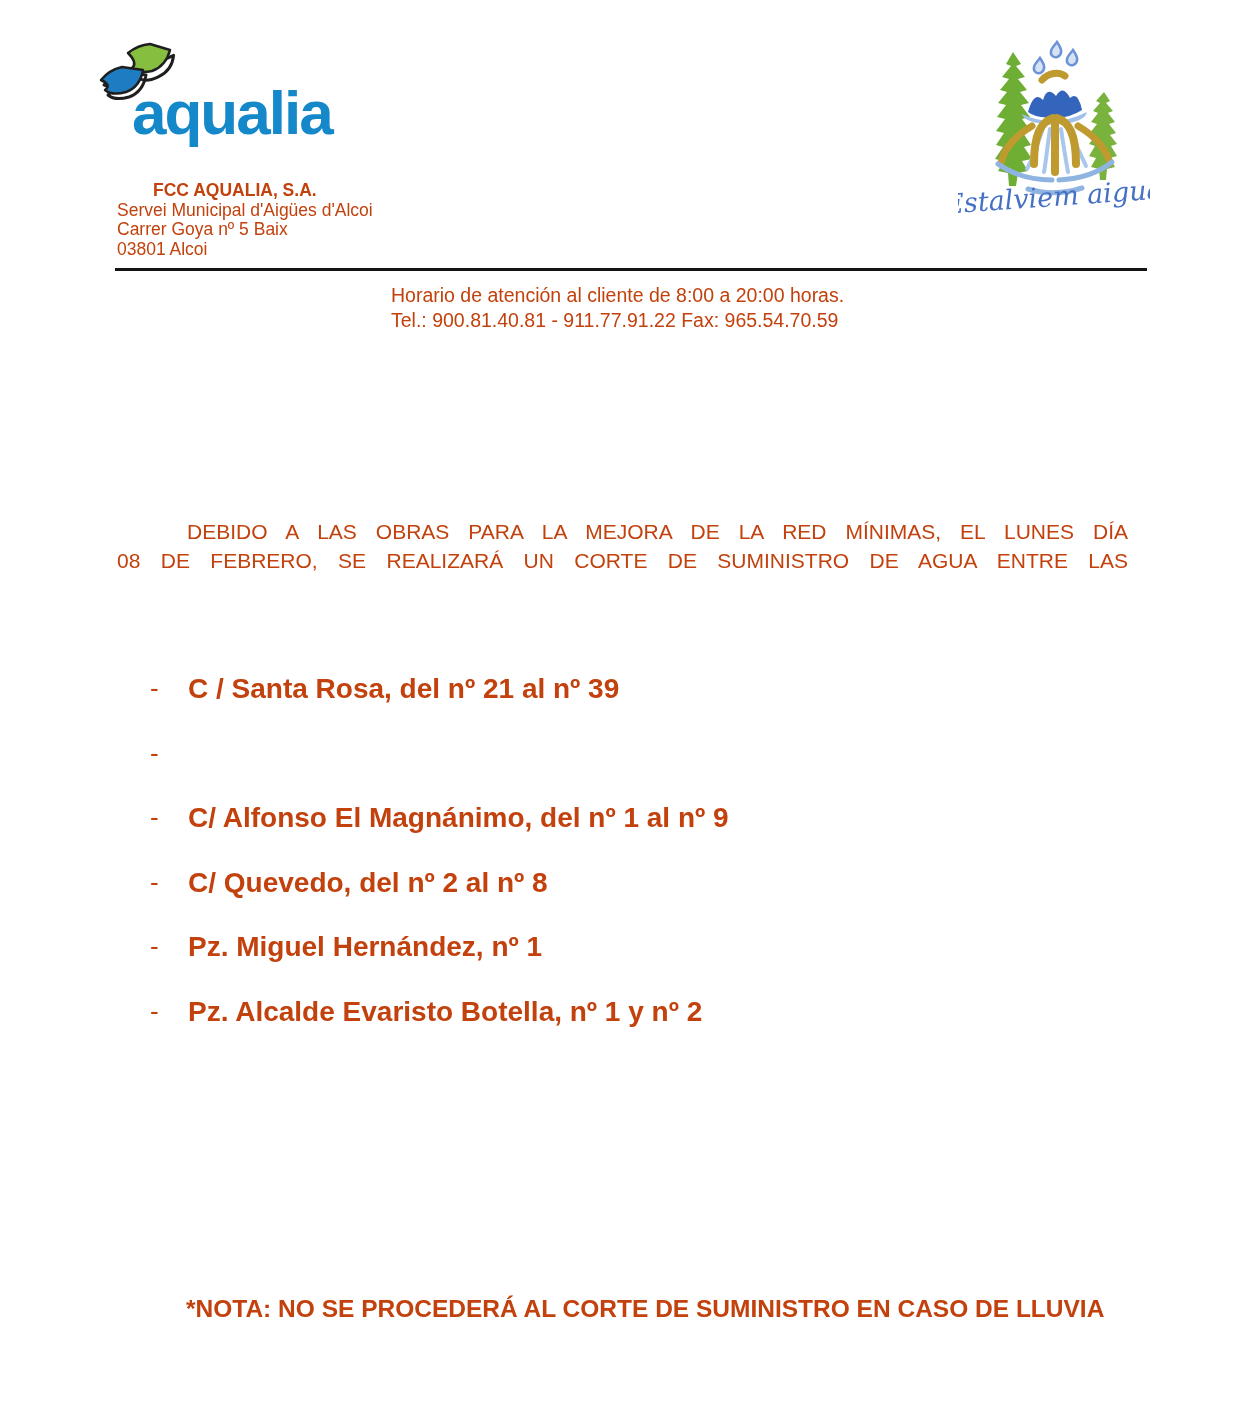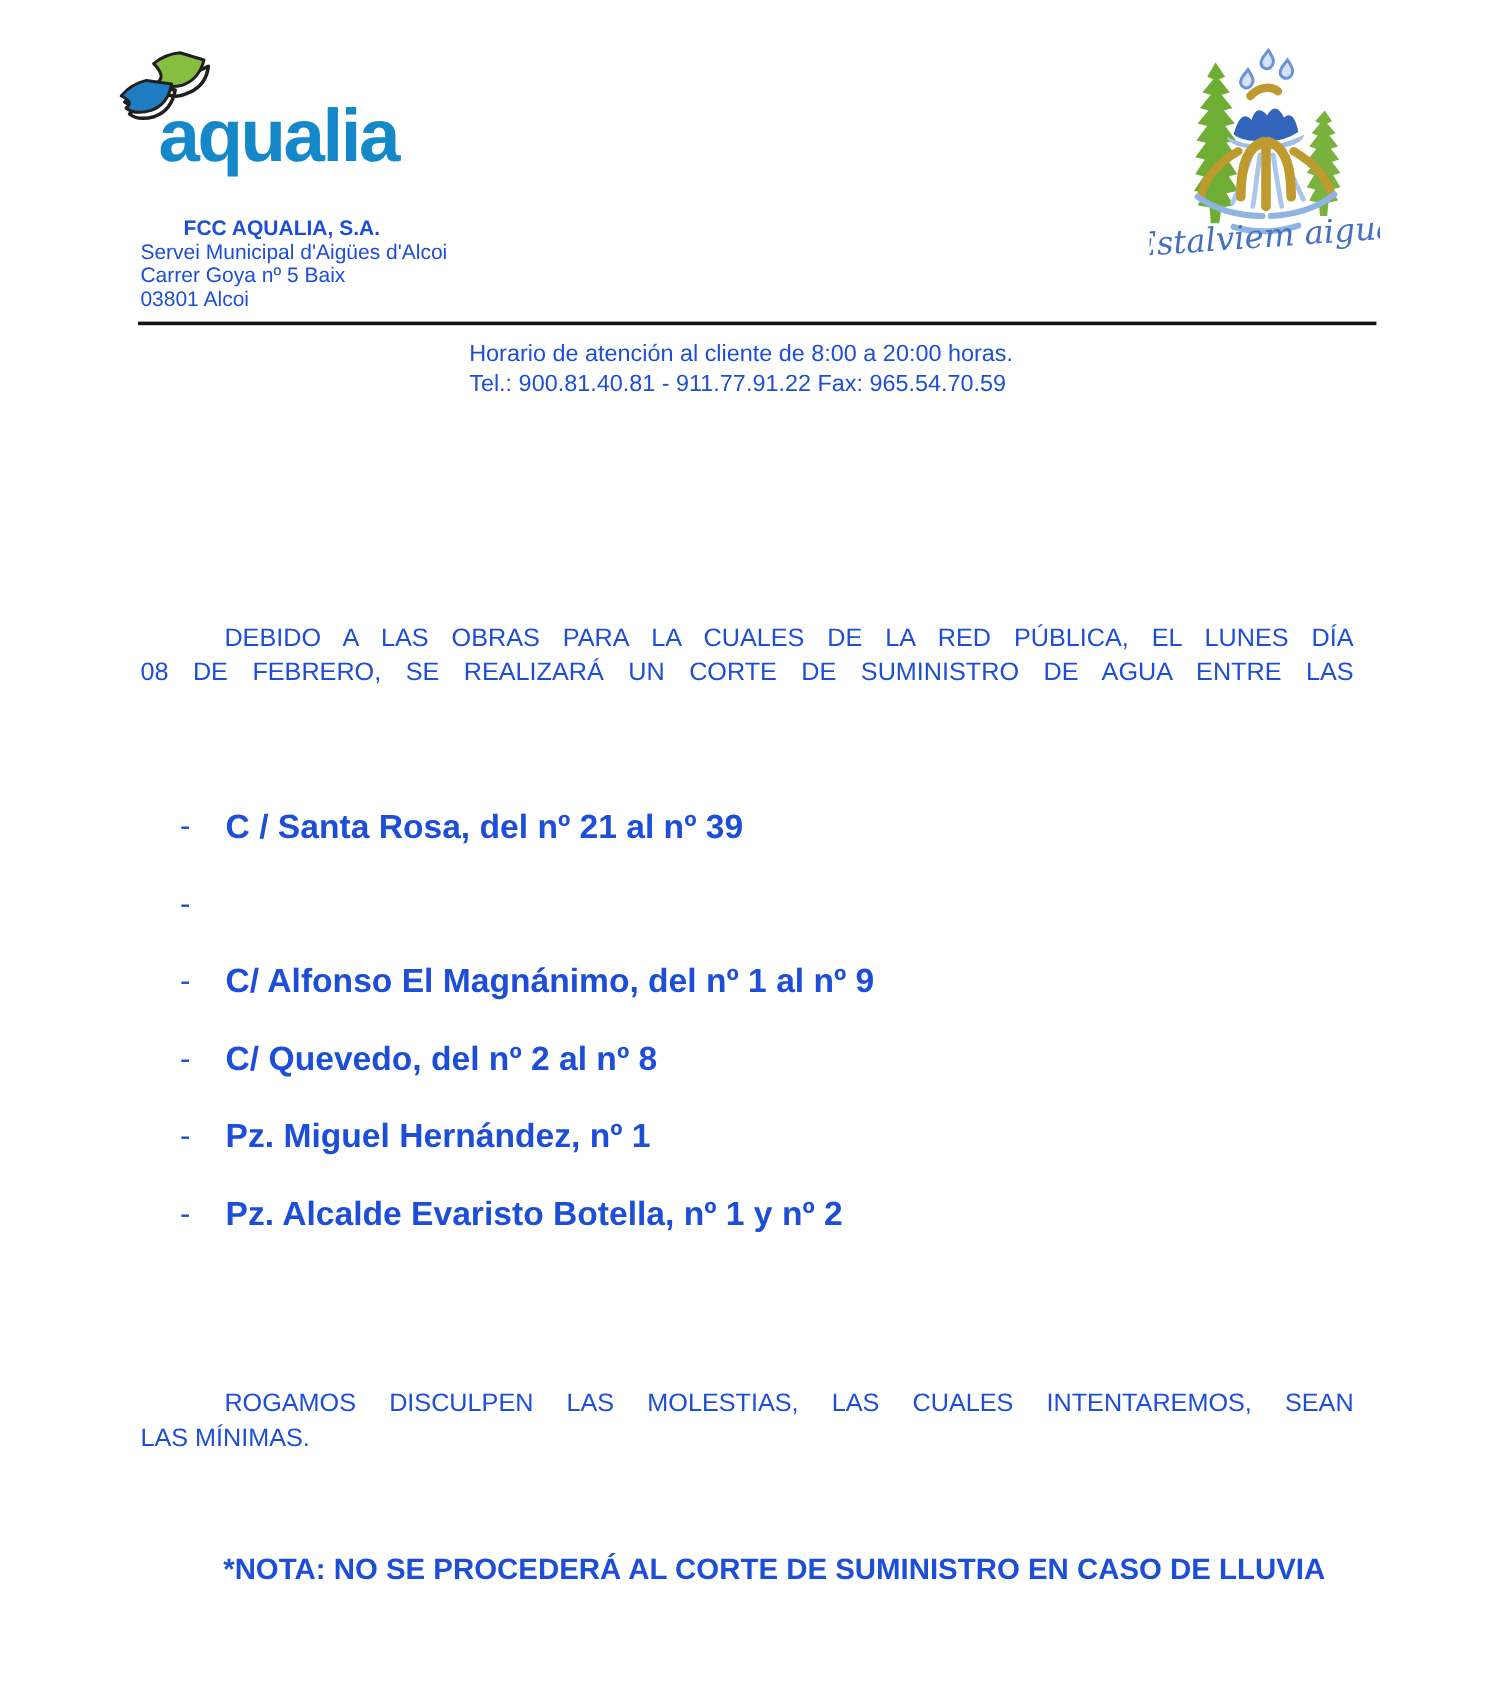--- a/index.html
+++ b/index.html
@@ -1,18 +1,18 @@
 <!DOCTYPE html>
 <html><head>
 <meta charset="utf-8">
 <style>
   html,body { margin:0; padding:0; background:#e8e8e8; }
   .page {
     position:relative; width:1240px; height:1401px; margin:0 auto;
-    background:#ffffff; color:#1d4ed8;
+    background:#ffffff; color:#c2410c;
     font-family:"Liberation Sans", sans-serif;
     overflow:hidden;
   }
   
   .aqualia-logo { position:absolute; left:96px; top:42px; }
   .eco-logo { position:absolute; left:958px; top:30px; }
   .sender { position:absolute; left:117px; top:181px; font-size:17.5px; line-height:19.5px; }
   .sender .company { font-weight:bold;margin-left:36px; }
   .rule { position:absolute; left:115px; top:268px; width:1032px; height:3px; background:#141414; }
   .contact { position:absolute; left:391px; top:283px; font-size:19.5px; line-height:24.5px; }
@@ -101,21 +101,21 @@
 
   <div class="rule"></div>
 
   <div class="contact">
     <div>Horario de atención al cliente de 8:00 a 20:00 horas.</div>
     <div>Tel.: 900.81.40.81 - 911.77.91.22 Fax: 965.54.70.59</div>
   </div>
 
 
   <div class="body-para">
-    <div class="jline indent">DEBIDO A LAS OBRAS PARA LA CUALES DE LA RED PÚBLICA, EL LUNES DÍA</div>
+    <div class="jline indent">DEBIDO A LAS OBRAS PARA LA MEJORA DE LA RED MÍNIMAS, EL LUNES DÍA</div>
     <div class="jline">08 DE FEBRERO, SE REALIZARÁ UN CORTE DE SUMINISTRO DE AGUA ENTRE LAS</div>
   </div>
 
   <div class="street-list">
     <div class="street-item">
       <span class="street-marker">-</span>
       <span class="street-text">C / Santa Rosa, del nº 21 al nº 39</span>
     </div>
     <div class="street-item">
       <span class="street-marker">-</span>
@@ -131,20 +131,16 @@
     <div class="street-item">
       <span class="street-marker">-</span>
       <span class="street-text">Pz. Miguel Hernández, nº 1</span>
     </div>
     <div class="street-item">
       <span class="street-marker">-</span>
       <span class="street-text">Pz. Alcalde Evaristo Botella, nº 1 y nº 2</span>
     </div>
   </div>
 
-  <div class="closing-para">
-    <div class="jline indent">ROGAMOS DISCULPEN LAS MOLESTIAS, LAS CUALES INTENTAREMOS, SEAN</div>
-    <div>LAS MÍNIMAS.</div>
-  </div>
 
   <div class="note">*NOTA: NO SE PROCEDERÁ AL CORTE DE SUMINISTRO EN CASO DE LLUVIA</div>
 
 </div>
 
 </body></html>

